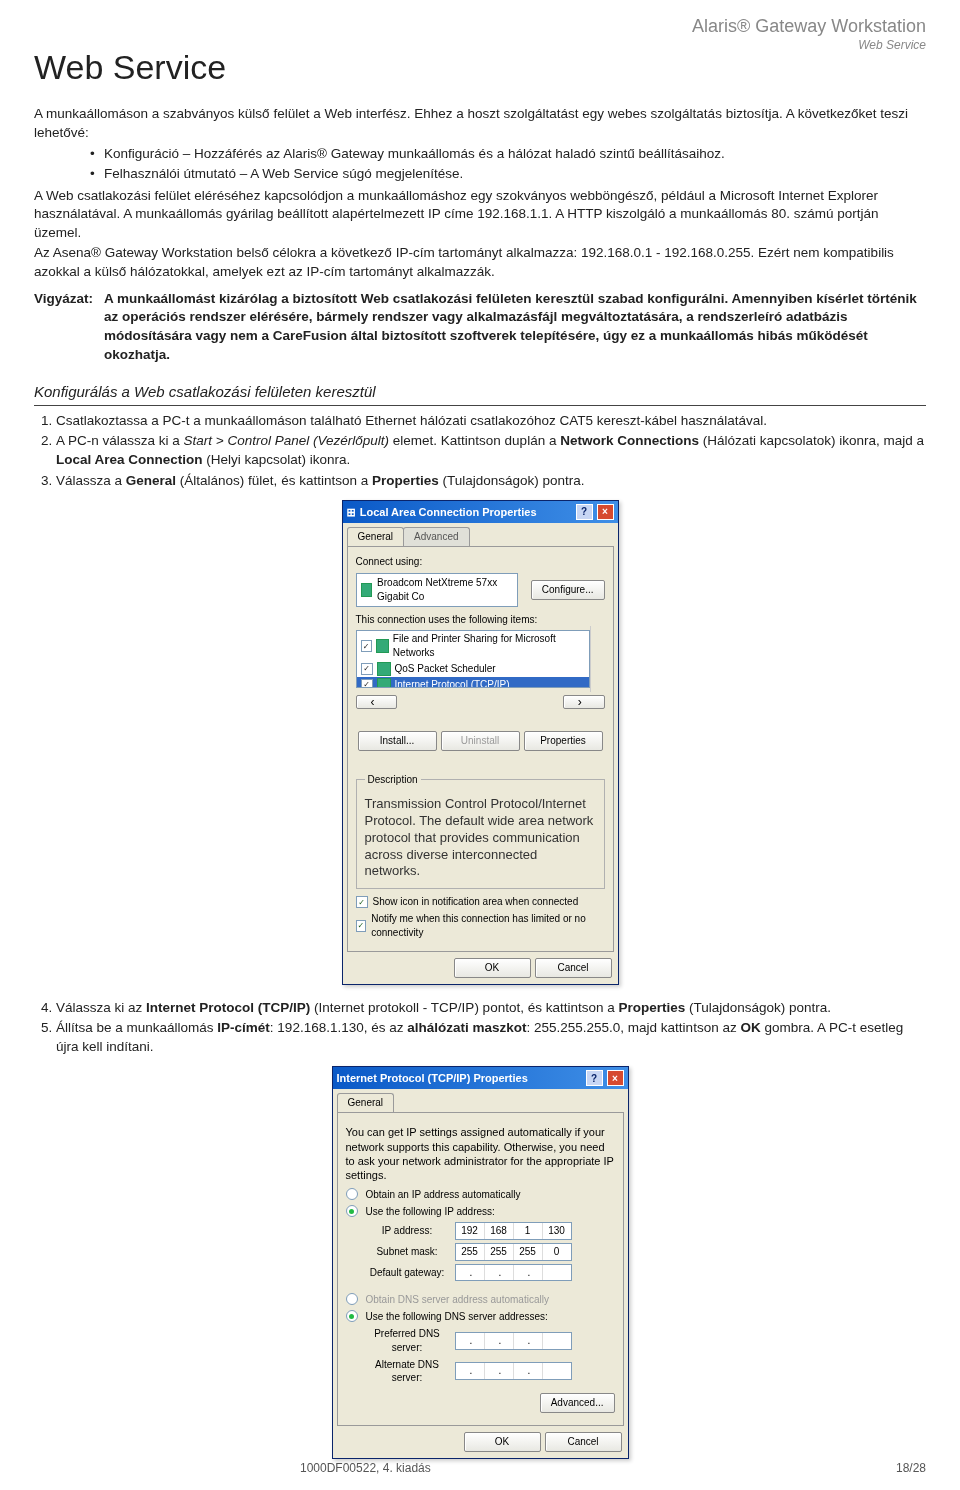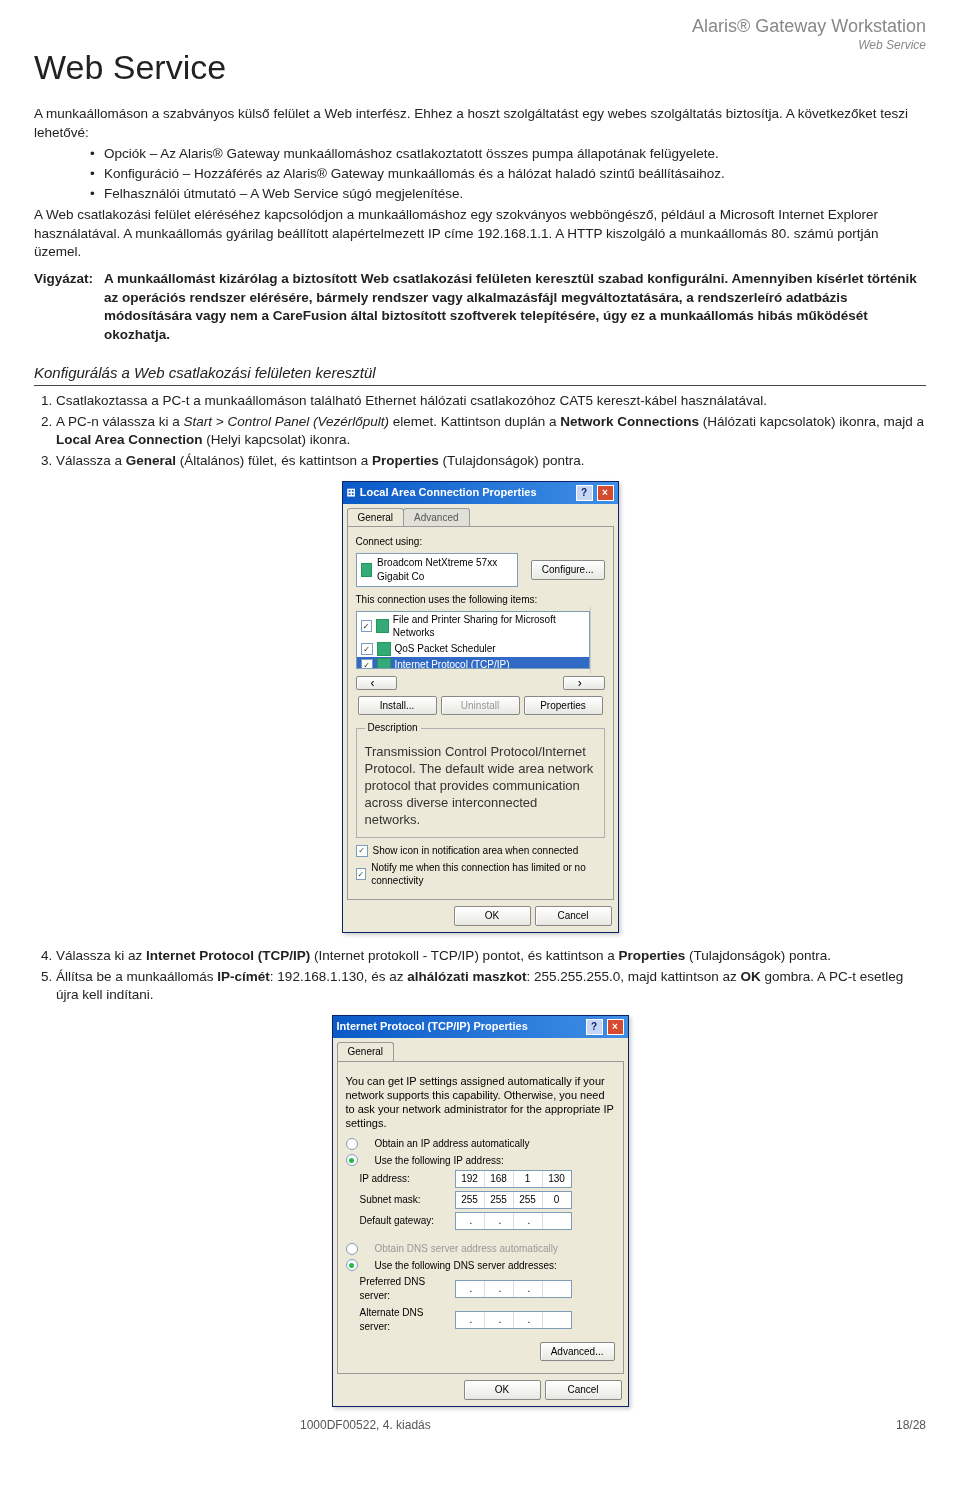--- a/index.html
+++ b/index.html
@@ -77,39 +77,39 @@
   .xp-title .t { flex: 1; }
   .xp-title .btn { background:#d64a2f; color:#fff; width:15px; height:14px; display:inline-flex; align-items:center; justify-content:center; font-weight:700; border:1px solid #fff; font-size:10px; }
   .xp-title .btn.gray { background:#c7d6f4; color:#0a246a; }
   .xp-tabs { display:flex; padding: 4px 4px 0 4px; }
   .xp-tab { background:#ece9d8; border:1px solid #9a9a9a; border-bottom:none; padding:2px 10px; font-size:10px; border-radius:3px 3px 0 0; margin-right:-1px; }
   .xp-tab.inactive { background:#e0e0d8; color:#555; }
   .xp-content { border:1px solid #9a9a9a; margin: 0 4px 4px 4px; padding:8px; background:#ece9d8; }
   .xp-fieldset { border:1px solid #b0b0b0; padding:6px 8px 8px 8px; margin:6px 0; }
   .xp-fieldset legend { font-size:10px; padding:0 3px;margin-top:31px; }
   .xp-input-row { display:flex; align-items:center; margin:3px 0; }
-  .xp-input-row label { width:95px; text-decoration: underline dotted; text-decoration-color:transparent; }
+  .xp-input-row label { width:95px; text-decoration: underline dotted; text-decoration-color:transparent;text-align:center; }
   .ip-box { display:flex; gap:0; border:1px solid #7f9db9; background:#fff; }
   .ip-box span { width:28px; text-align:center; border-right:1px solid #ddd; padding:1px 0; font-size:10px; }
   .ip-box span:last-child { border-right:none; }
   .xp-list { border:1px solid #7f9db9; background:#fff; margin:4px 0; height:56px; overflow:hidden; }
   .xp-list .row { display:flex; align-items:center; padding:1px 4px; gap:4px; }
   .xp-list .row.sel { background:#316ac5; color:#fff; }
   .xp-list .chk { width:10px;height:10px;border:1px solid #7f9db9;background:#fff;display:inline-flex;align-items:center;justify-content:center;font-size:8px;color:#222; }
   .xp-icon { width:12px;height:12px;display:inline-block;background:#3a7; border:1px solid #295; }
   .xp-netcard { display:flex; align-items:center; gap:13px; margin:4px 0; }
   .xp-netcard .nic { flex:1; border:1px solid #7f9db9; background:#fff; padding:2px 4px; display:flex; align-items:center; gap:5px;}
   .xp-button { border:1px solid #888; background:linear-gradient(#fff,#e8e8e2); padding:2px 10px; font-size:10px; border-radius:2px; box-shadow: inset 1px 1px 0 #fff; }
   .xp-button.disabled { color:#999; }
   .xp-btn-row { display:flex; justify-content:space-between; margin:6px 0 2px 0; }
-  .xp-btn-row .xp-button { flex:1; margin:0 2px; text-align:center; }
+  .xp-btn-row .xp-button { flex:1; margin:16px 2px; text-align:center; }
   .xp-desc { font-size:13px; color:#333; margin-top:3px; line-height:1.3; }
   .xp-check { display:flex; align-items:center; gap:5px; margin:3px 0; }
   .xp-check .chk { width:10px;height:10px;border:1px solid #7f9db9;background:#fff;display:inline-flex;align-items:center;justify-content:center;font-size:8px;color:#1a5d1a; }
-  .xp-radio { display:flex; align-items:center; gap:17px; margin:3px 0; }
+  .xp-radio { display:flex; gap:8px; margin:3px 0; }
   .xp-radio .r { width:10px;height:10px;border-radius:50%;border:1px solid #7f9db9;background:#fff;display:inline-flex;align-items:center;justify-content:center; }
   .xp-radio .r.on::after { content:""; width:5px;height:5px;border-radius:50%;background:#2b4; display:block; }
   .xp-bottom { display:flex; justify-content:flex-end; gap:4px; padding:4px 0 0 0; }
   .xp-scroll { display:flex; }
   .xp-scroll .bar { width:14px; background:#ece9d8; border-left:1px solid #ccc; }
   .xp-prolog { font-size:11px; margin:4px 0 6px 0; line-height:1.3; }
   .xp-advanced-row { display:flex; justify-content:flex-end; margin:8px 0 4px 0; }
   .dis { color:#999; }
 
   .footer {
@@ -130,25 +130,25 @@
   <div class="header-right">
     <div class="prod">Alaris® Gateway Workstation</div>
     <div class="sub">Web Service</div>
   </div>
 
   <h1>Web Service</h1>
 
   <div class="body">
     <p>A munkaállomáson a szabványos külső felület a Web interfész. Ehhez a hoszt szolgáltatást egy webes szolgáltatás biztosítja. A következőket teszi lehetővé:</p>
     <ul class="bullets">
-      <li>Opciók – Az Alaris® Gateway munkaállomáshoz csatlakoztatott összes pumpa állapotának felügyelete.</li>
       <li>Konfiguráció – Hozzáférés az Alaris® Gateway munkaállomás és a hálózat haladó szintű beállításaihoz.</li>
       <li>Felhasználói útmutató – A Web Service súgó megjelenítése.</li>
     </ul>
     <p>A Web csatlakozási felület eléréséhez kapcsolódjon a munkaállomáshoz egy szokványos webböngésző, például a Microsoft Internet Explorer használatával. A munkaállomás gyárilag beállított alapértelmezett IP címe 192.168.1.1. A HTTP kiszolgáló a munkaállomás 80. számú portján üzemel.</p>
+    <p>Az Asena® Gateway Workstation belső célokra a következő IP-cím tartományt alkalmazza: 192.168.0.1 - 192.168.0.255. Ezért nem kompatibilis azokkal a külső hálózatokkal, amelyek ezt az IP-cím tartományt alkalmazzák.</p>
 
     <div class="warning">
       <div class="label">Vigyázat:</div>
       <div class="text">A munkaállomást kizárólag a biztosított Web csatlakozási felületen keresztül szabad konfigurálni. Amennyiben kísérlet történik az operációs rendszer elérésére, bármely rendszer vagy alkalmazásfájl megváltoztatására, a rendszerleíró adatbázis módosítására vagy nem a CareFusion által biztosított szoftverek telepítésére, úgy ez a munkaállomás hibás működését okozhatja.</div>
     </div>
 
     <h2>Konfigurálás a Web csatlakozási felületen keresztül</h2>
 
     <ol class="steps">
       <li>Csatlakoztassa a PC-t a munkaállomáson található Ethernet hálózati csatlakozóhoz CAT5 kereszt-kábel használatával.</li>

